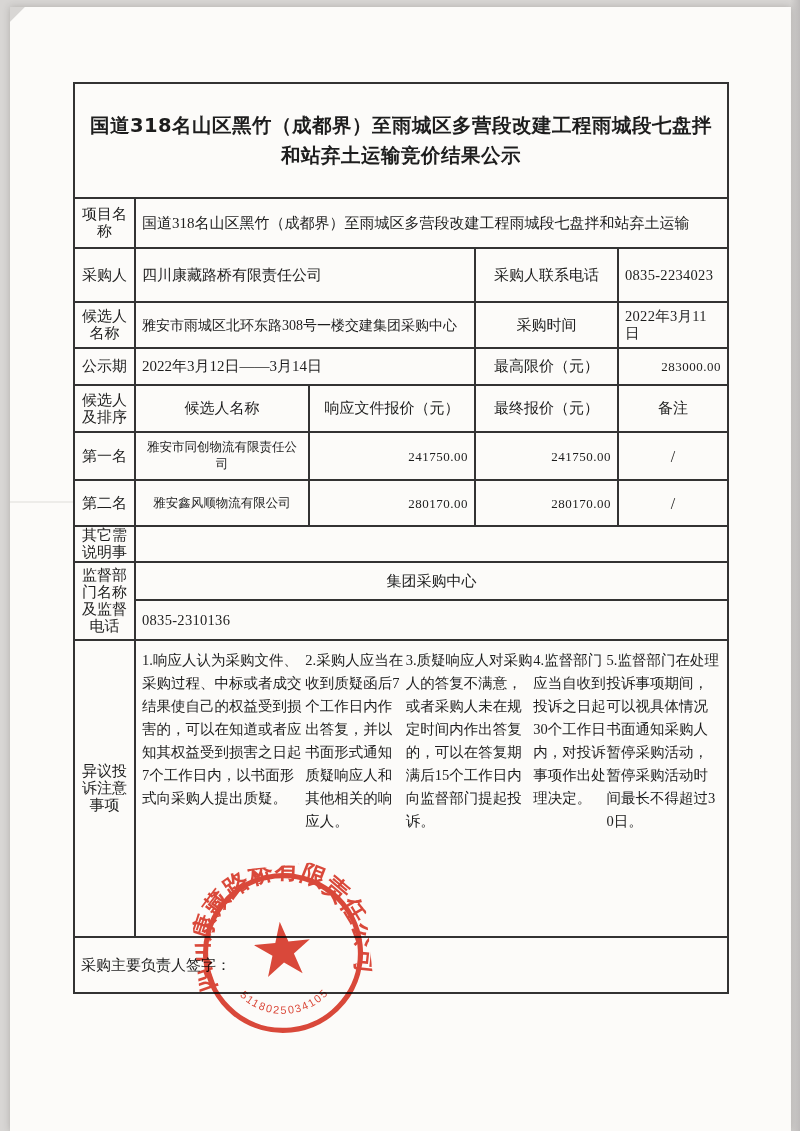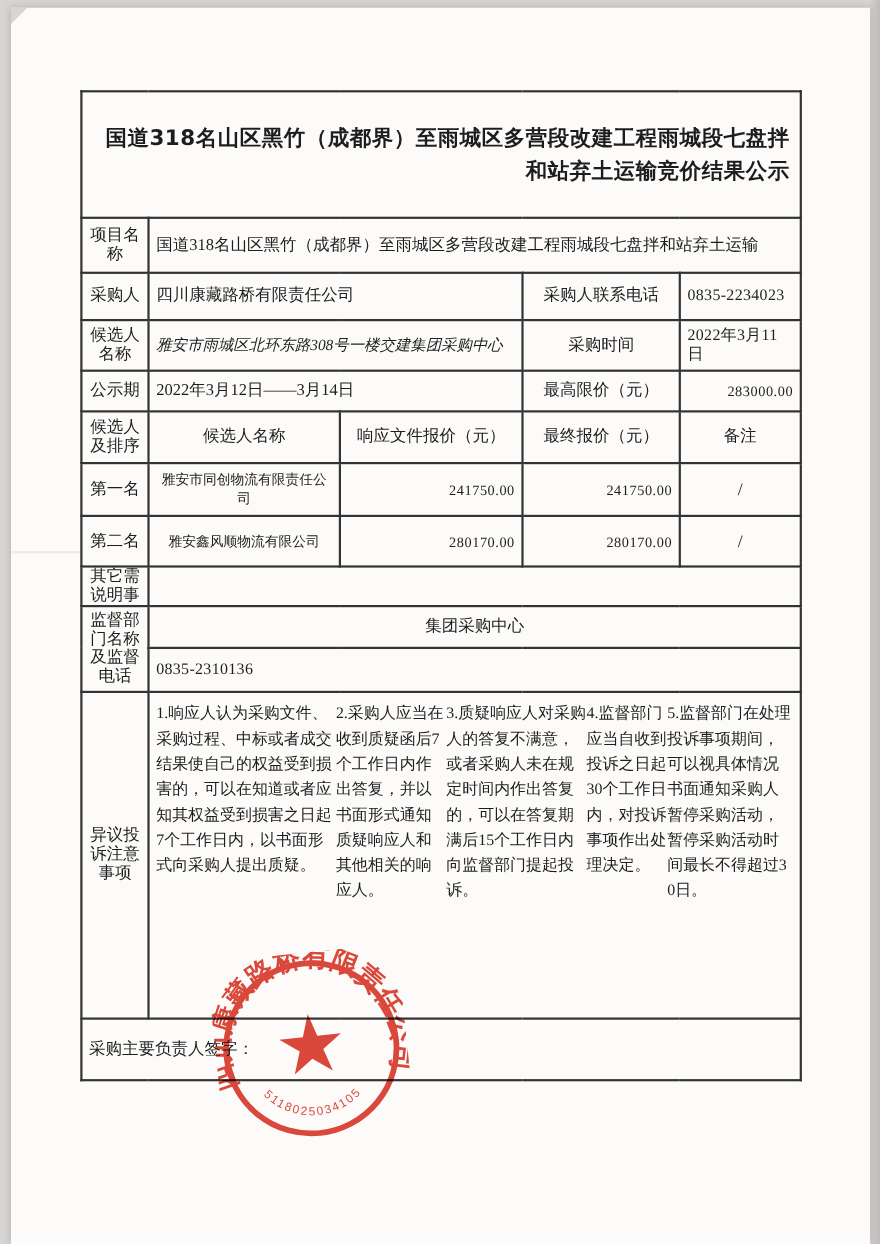--- a/index.html
+++ b/index.html
@@ -28,34 +28,34 @@
   table.doc{
     position:absolute;left:73px;top:82px;width:654px;
     border-collapse:collapse;table-layout:fixed;
     font-size:15px;line-height:17px;
   }
   table.doc td{
     border:2px solid #333;vertical-align:middle;
     padding:0 6px;overflow:hidden;word-break:break-all;
   }
   .r-title{height:115px;}
-  .r-proj{height:50px;} .r-buyer{height:43px;} .r-loc{height:46px;}
+  .r-proj{height:50px;} .r-buyer{height:54px;} .r-loc{height:46px;}
   .r-pub{height:37px;}  .r-head{height:47px;}  .r-c1{height:48px;}
   .r-c2{height:46px;padding-left:36px;}   .r-other{height:34px;} .r-supa{height:38px;}
   .r-supb{height:40px;} .r-obj{height:297px;}  .r-sign{height:56px;}
   .title-cell{
-    text-align:right;
+    text-align:center;
     font-family:"DejaVu Sans","Liberation Sans",sans-serif;
     font-weight:bold;font-size:19.5px;line-height:30px;
   }
   .title-cell .tw{max-width:634px;margin:0 auto;letter-spacing:.5px;}
   .lbl{padding:0 7px;line-height:17px;text-align:center;}
   .c{text-align:center;}
   .val{padding:0 8px;}
-  .val-sm{padding:0 6px;font-size:14px;font-style:italic;}
+  .val-sm{padding:0 6px;font-size:14px;}
   .phone{text-align:left;font-size:14.5px;letter-spacing:.3px;}
   .price{text-align:right;font-size:13px;letter-spacing:.5px;}
   .cname{text-align:center;font-size:12.5px;}
   .slash{text-align:center;font-size:16px;}
   .obj-cell{padding:6px 10px;font-size:14.5px;line-height:23px;}
   .obj-cell .items{display:flex;flex-direction:row;justify-content:center;min-height:280px;}
   .sign-cell{padding:0 8px;font-size:15px;}
   .stamp{
     position:absolute;left:196px;top:866px;width:174px;height:174px;
     transform:rotate(-6deg);opacity:.88;mix-blend-mode:multiply;z-index:5;

